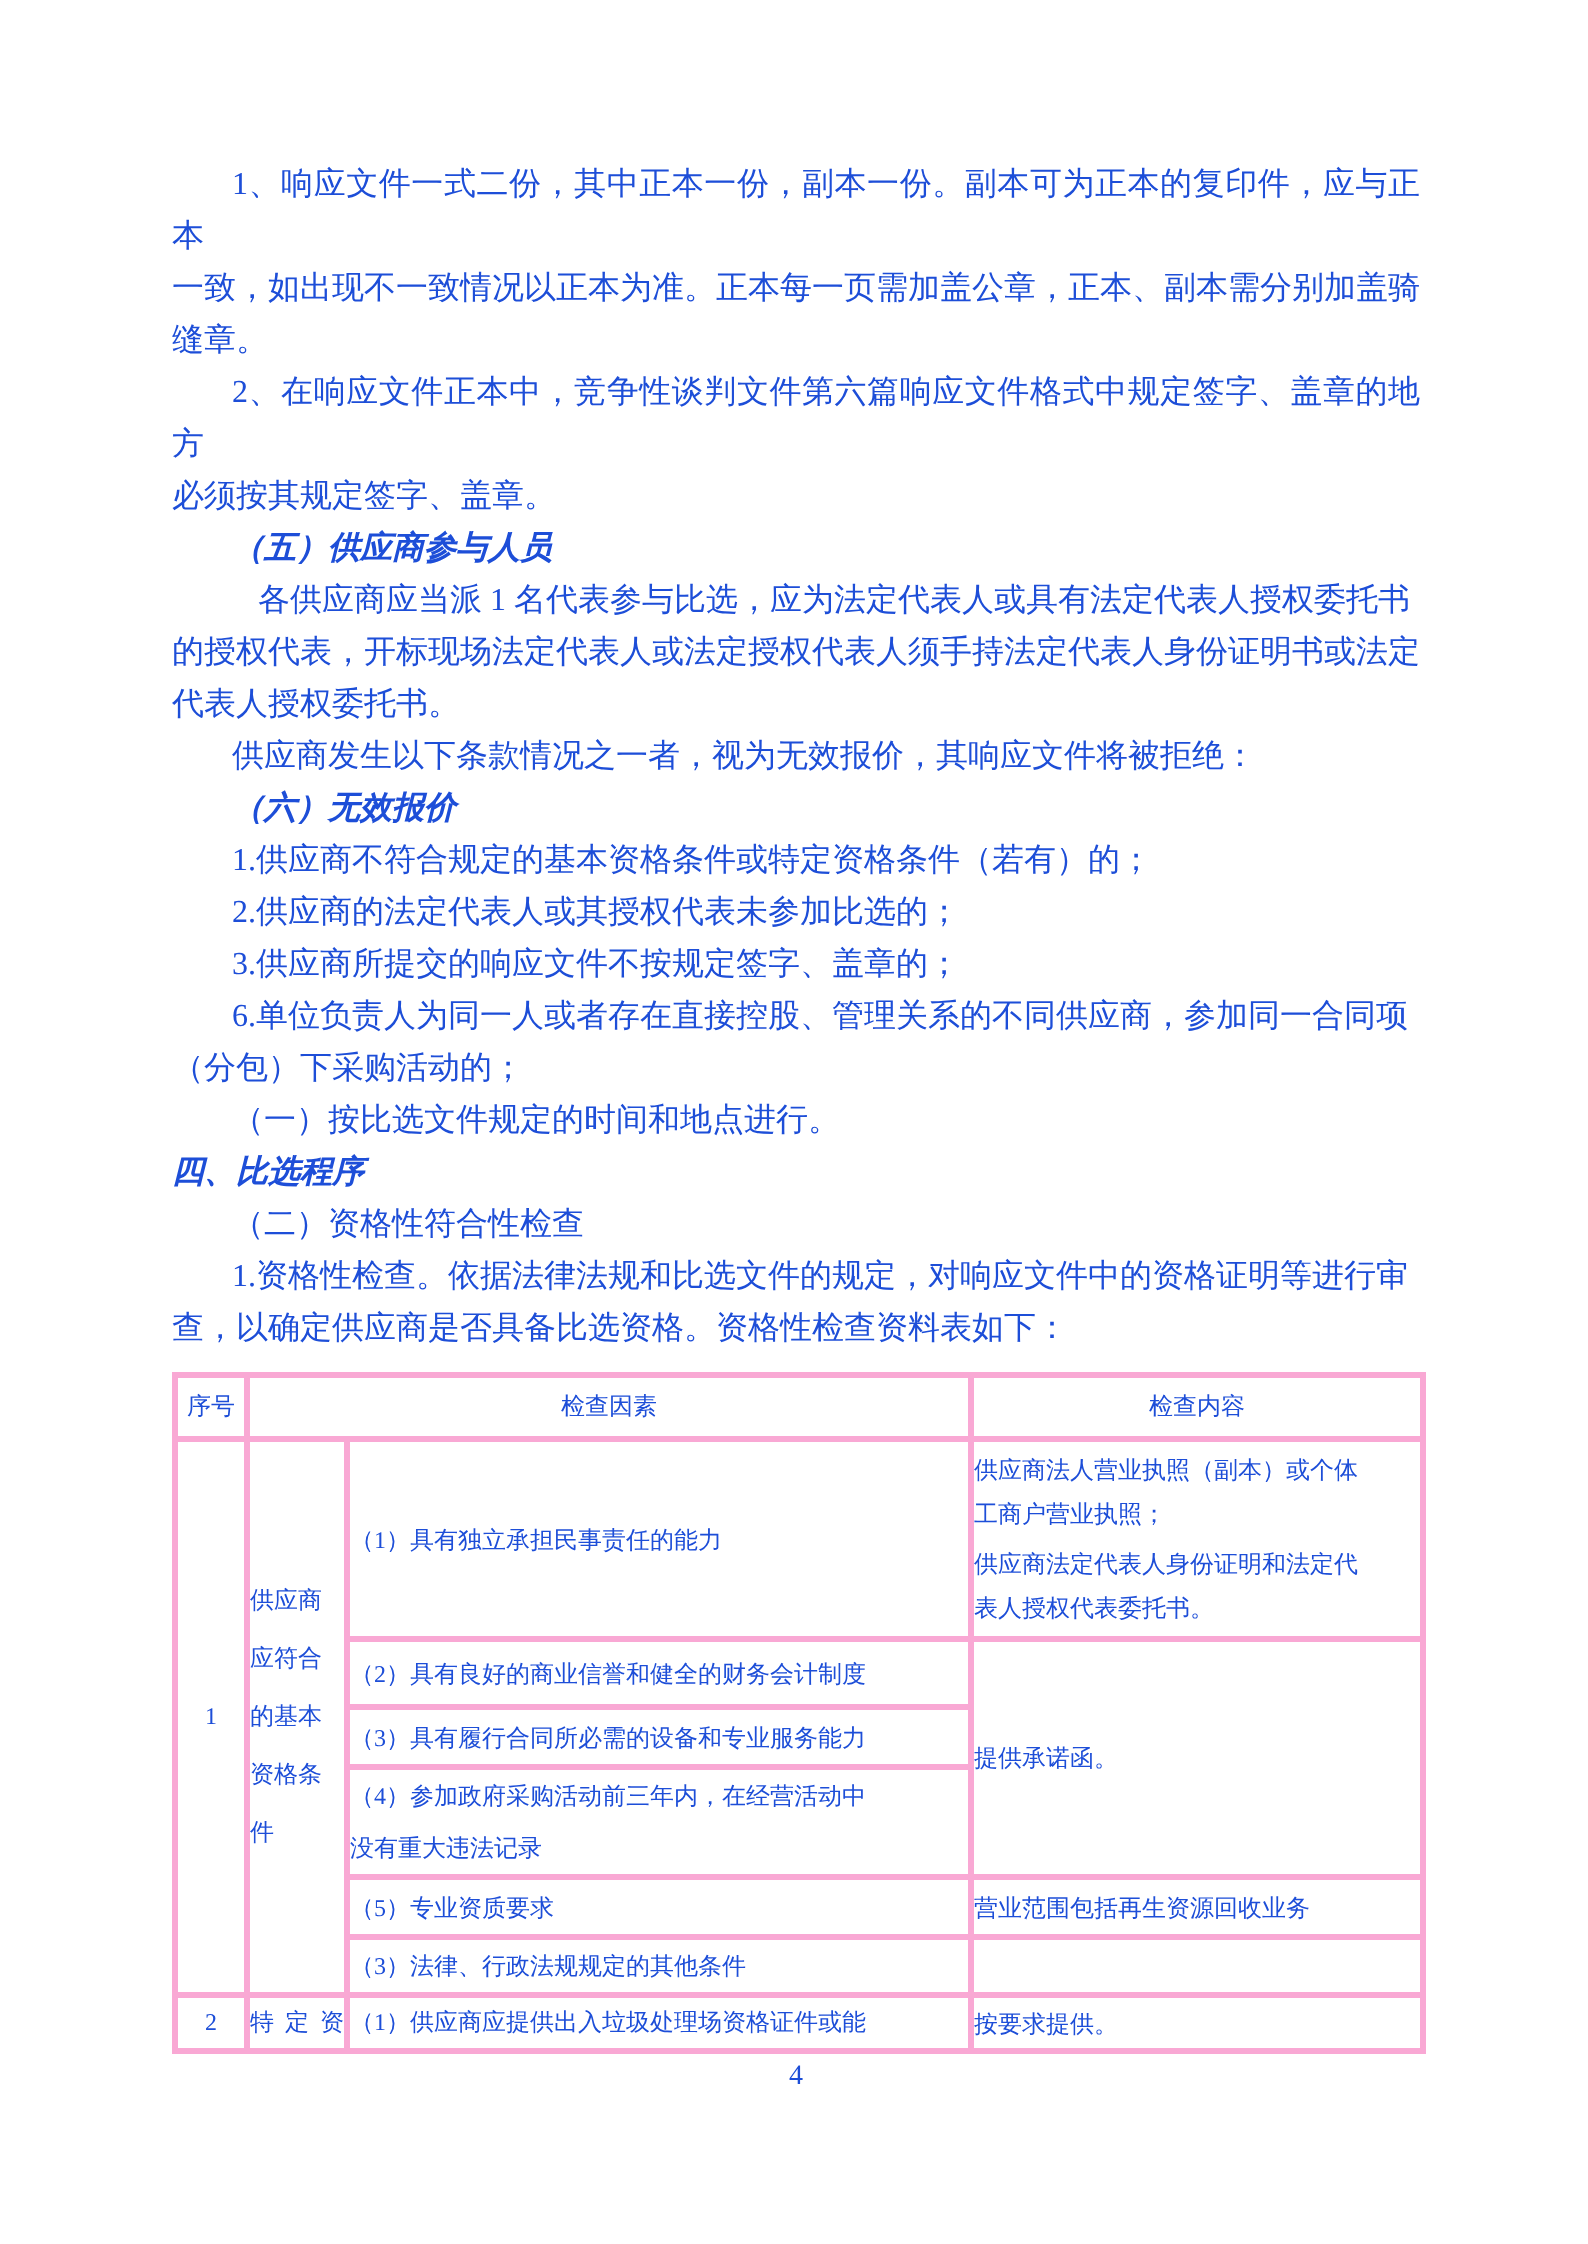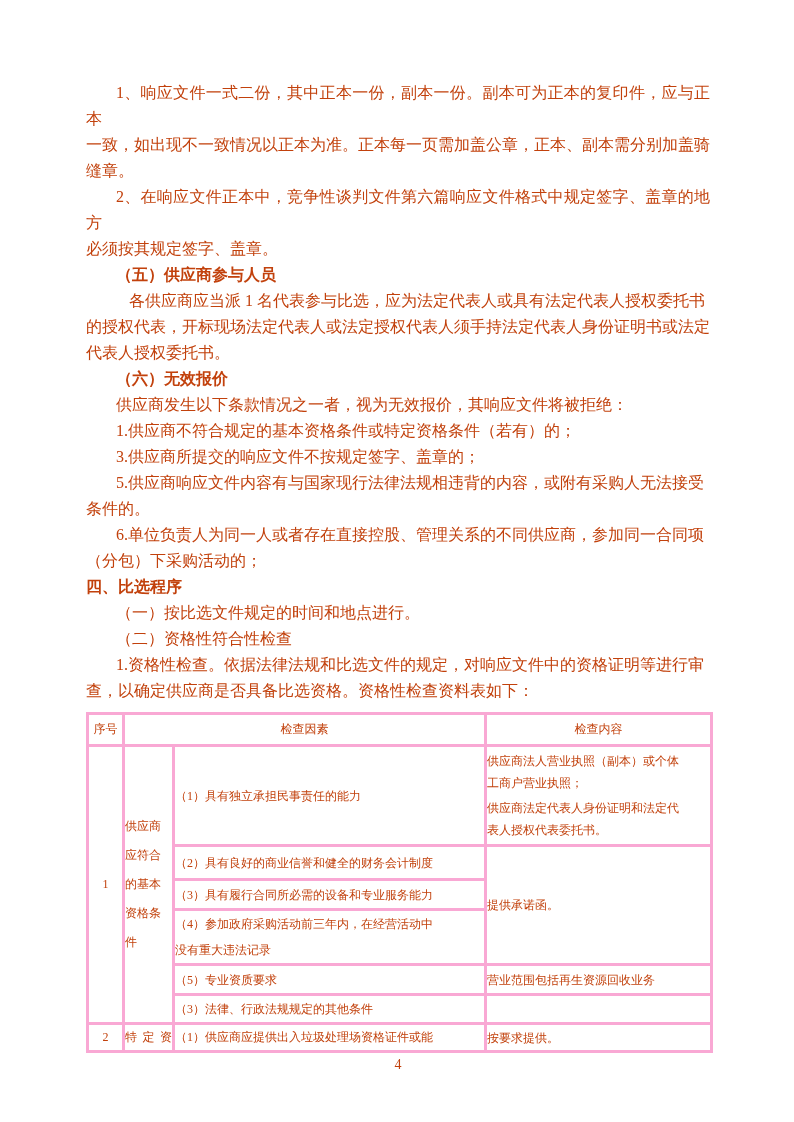--- a/index.html
+++ b/index.html
@@ -1,39 +1,39 @@
 <!DOCTYPE html>
 <html><head>
 <meta charset="utf-8">
 <style>
   html,body{margin:0;padding:0;background:#ffffff;}
   .page{
     position:relative;
     width:794px;height:1075px;
     background:#ffffff;
     font-family:"Liberation Serif","DejaVu Serif",serif;
-    color:#c2410c;
+    color:#1d4ed8;
     overflow:hidden;
   }
   .content{
     position:absolute;
     left:86px;top:80px;
     width:624px;
   }
   .para{
     margin:0;
     font-size:16px;
     line-height:26px;
     text-align:justify;
     white-space:pre-line;
     word-break:break-all;
   }
   .ind{text-indent:30px;}
   .ind-lg{text-indent:43px;}
-  .bold{font-weight:bold;}
+  .bold{font-weight:bold;font-style:italic;}
   .no-indent{text-indent:0;}
 
   table.check{
     border-collapse:collapse;
     table-layout:fixed;
     width:624px;
     margin-top:8px;
   }
   table.check td,table.check th{
     border:3px solid #f9a8d4;
@@ -108,30 +108,29 @@
 
     <p class="para ind">1、响应文件一式二份，其中正本一份，副本一份。副本可为正本的复印件，应与正本
 一致，如出现不一致情况以正本为准。正本每一页需加盖公章，正本、副本需分别加盖骑
 缝章。</p>
     <p class="para ind">2、在响应文件正本中，竞争性谈判文件第六篇响应文件格式中规定签字、盖章的地方
 必须按其规定签字、盖章。</p>
     <p class="para ind bold">（五）供应商参与人员</p>
     <p class="para ind-lg">各供应商应当派 1 名代表参与比选，应为法定代表人或具有法定代表人授权委托书
 的授权代表，开标现场法定代表人或法定授权代表人须手持法定代表人身份证明书或法定
 代表人授权委托书。</p>
+    <p class="para ind">供应商发生以下条款情况之一者，视为无效报价，其响应文件将被拒绝：</p>
     <p class="para ind bold">（六）无效报价</p>
-    <p class="para ind">供应商发生以下条款情况之一者，视为无效报价，其响应文件将被拒绝：</p>
     <p class="para ind">1.供应商不符合规定的基本资格条件或特定资格条件（若有）的；</p>
+    <p class="para ind">2.供应商的法定代表人或其授权代表未参加比选的；</p>
     <p class="para ind">3.供应商所提交的响应文件不按规定签字、盖章的；</p>
-    <p class="para ind">5.供应商响应文件内容有与国家现行法律法规相违背的内容，或附有采购人无法接受
-条件的。</p>
     <p class="para ind">6.单位负责人为同一人或者存在直接控股、管理关系的不同供应商，参加同一合同项
 （分包）下采购活动的；</p>
+    <p class="para ind">（一）按比选文件规定的时间和地点进行。</p>
     <p class="para no-indent bold">四、比选程序</p>
-    <p class="para ind">（一）按比选文件规定的时间和地点进行。</p>
     <p class="para ind">（二）资格性符合性检查</p>
     <p class="para ind">1.资格性检查。依据法律法规和比选文件的规定，对响应文件中的资格证明等进行审
 查，以确定供应商是否具备比选资格。资格性检查资料表如下：</p>
 
     <table class="check">
       <colgroup>
         <col style="width:36px">
         <col style="width:50px">
         <col style="width:312px">
         <col style="width:226px">

